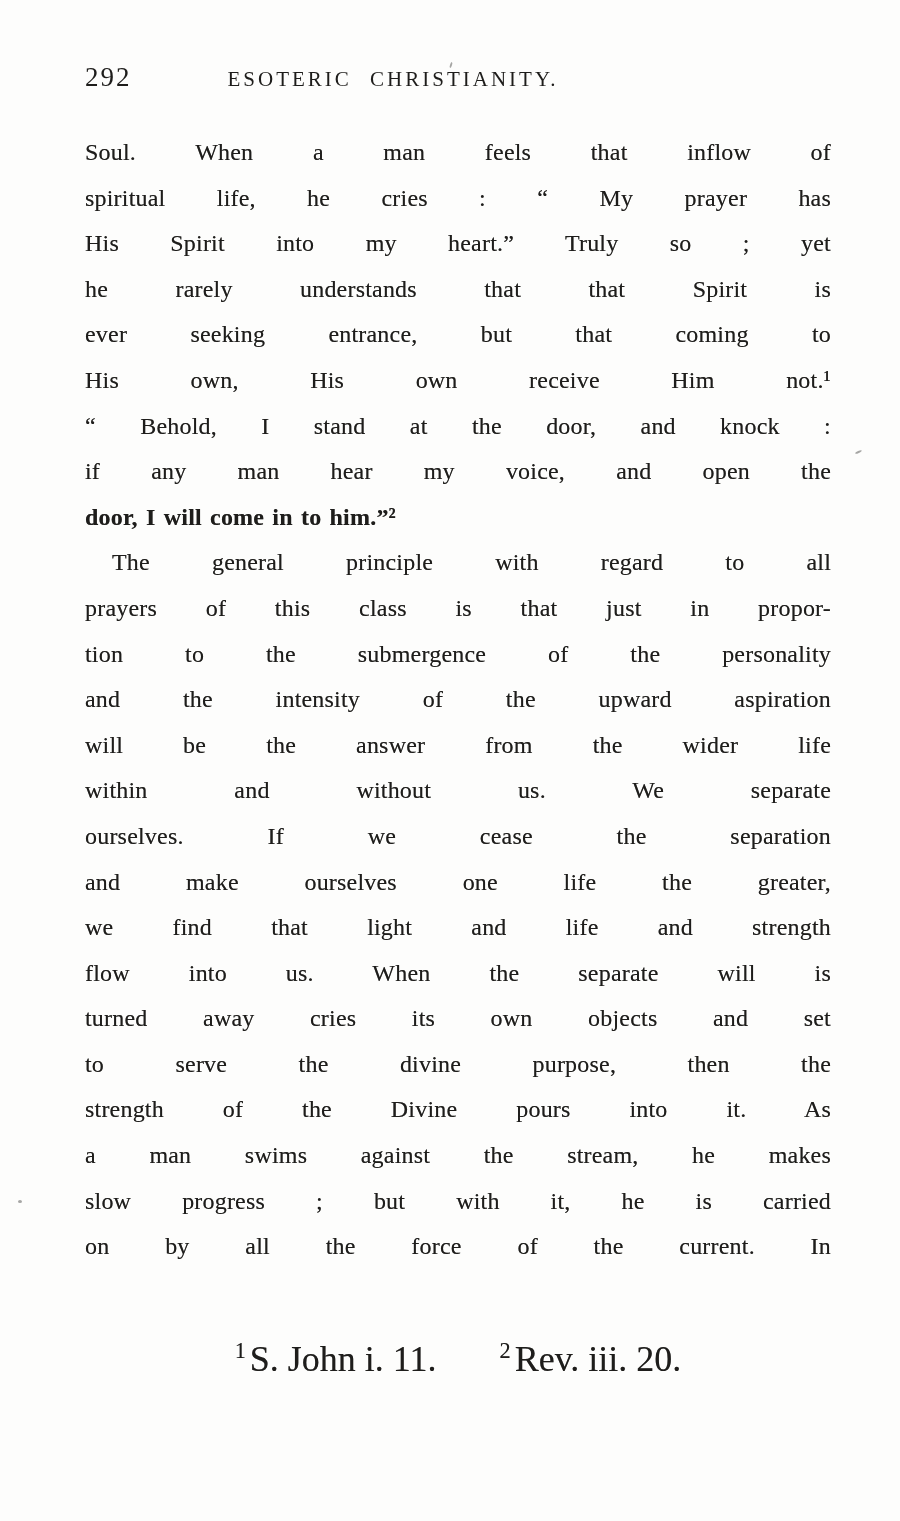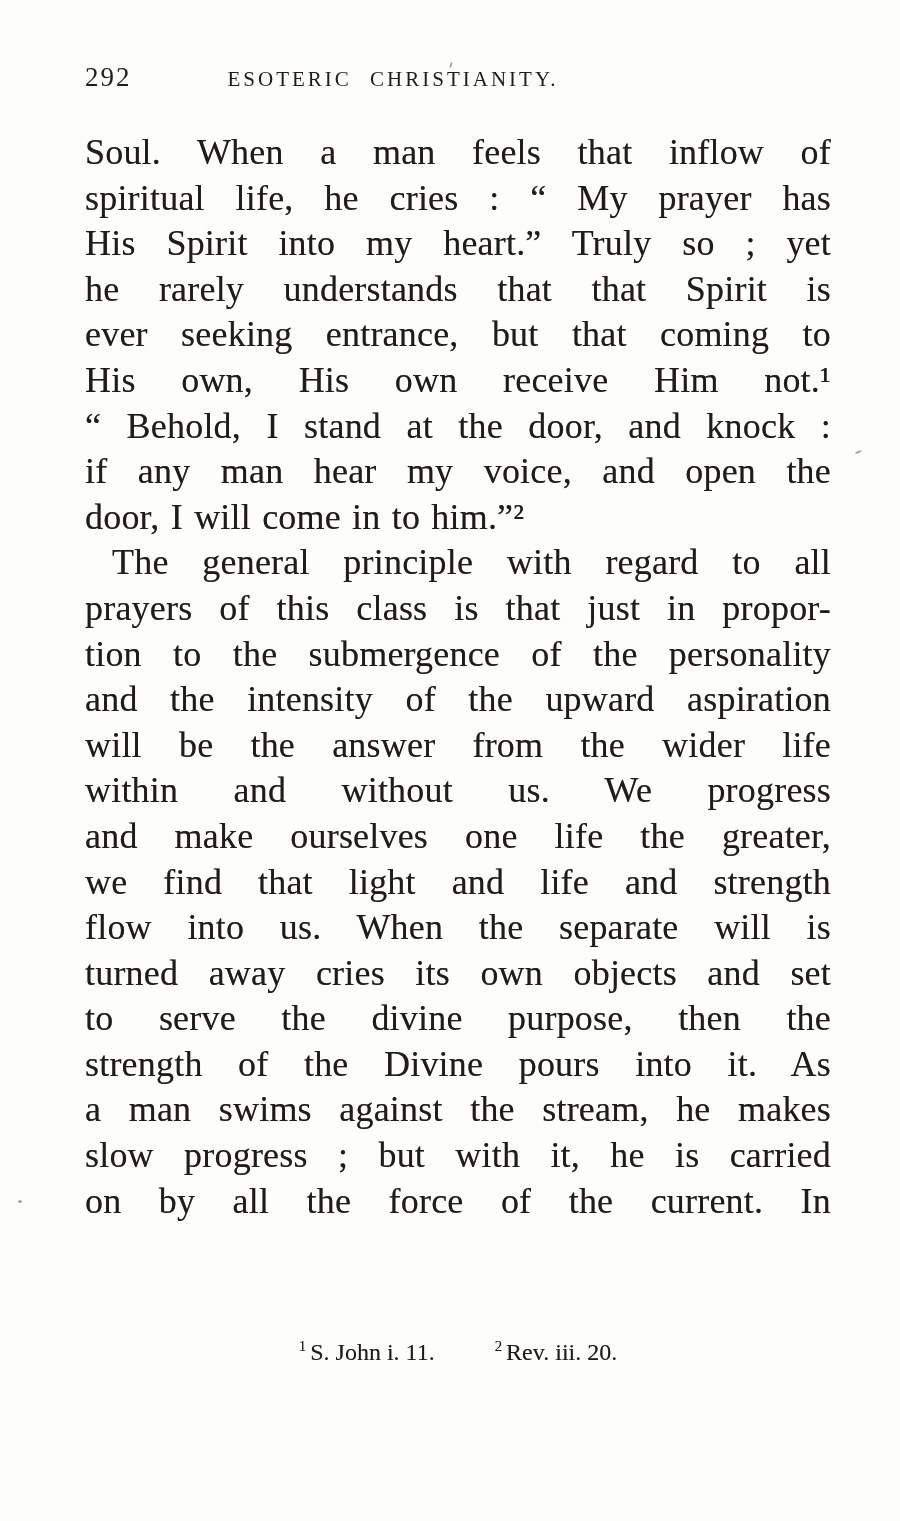--- a/index.html
+++ b/index.html
@@ -36,46 +36,47 @@
     font-size: 21px;
     letter-spacing: 3px;
     word-spacing: 10px;
   }
   
   .body-text {
     position: absolute;
     top: 130px;
     left: 85px;
     width: 746px;
-    font-size: 36px;
+    font-size: 24px;
     text-shadow: 0 0 0.6px rgba(30,29,27,0.55);
   }
   .line {
     height: 45.6px;
     line-height: 45.6px;
     text-align: justify;
     text-align-last: justify;
     word-spacing: 2px;
     letter-spacing: 0.2px;
     white-space: nowrap;
   }
   .line.end {
     text-align-last: left;
+    font-weight: bold;
   }
   .line.ind {
     text-indent: 27px;
   }
   
   .footnotes {
     position: absolute;
     top: 1338px;
     left: 85px;
     width: 746px;
     text-align: center;
-    font-size: 24px;
+    font-size: 36px;
     text-shadow: 0 0 0.5px rgba(30,29,27,0.5);
   }
   .footnote {
     display: inline-block;
     margin: 0 27px;
   }
   .footnote sup {
     font-size: 62%;
     vertical-align: super;
     margin-right: 4px;
@@ -109,21 +110,22 @@
     <div class="line">His own, His own receive Him not.¹</div>
     <div class="line">“ Behold, I stand at the door, and knock :</div>
     <div class="line">if any man hear my voice, and open the</div>
     <div class="line end">door, I will come in to him.”²</div>
 
     <div class="line ind">The general principle with regard to all</div>
     <div class="line">prayers of this class is that just in propor-</div>
     <div class="line">tion to the submergence of the personality</div>
     <div class="line">and the intensity of the upward aspiration</div>
     <div class="line">will be the answer from the wider life</div>
-    <div class="line">within and without us. We progress</div>
+    <div class="line">within and without us. We separate</div>
+    <div class="line">ourselves. If we cease the separation</div>
     <div class="line">and make ourselves one life the greater,</div>
     <div class="line">we find that light and life and strength</div>
     <div class="line">flow into us. When the separate will is</div>
     <div class="line">turned away cries its own objects and set</div>
     <div class="line">to serve the divine purpose, then the</div>
     <div class="line">strength of the Divine pours into it. As</div>
     <div class="line">a man swims against the stream, he makes</div>
     <div class="line">slow progress ; but with it, he is carried</div>
     <div class="line">on by all the force of the current. In</div>
   </div>

